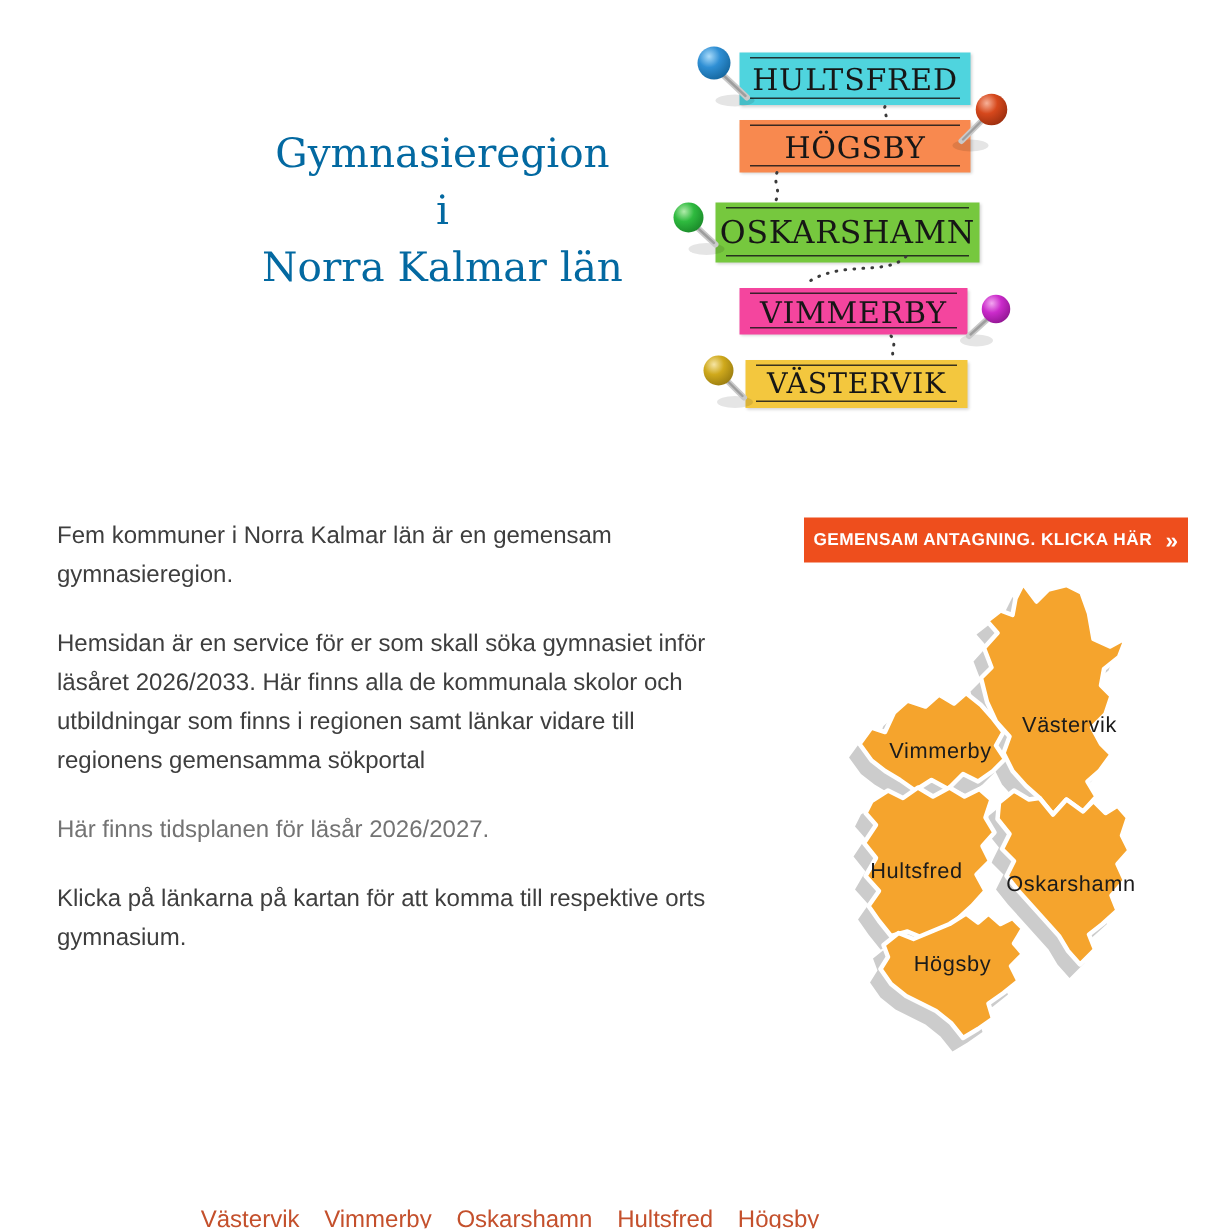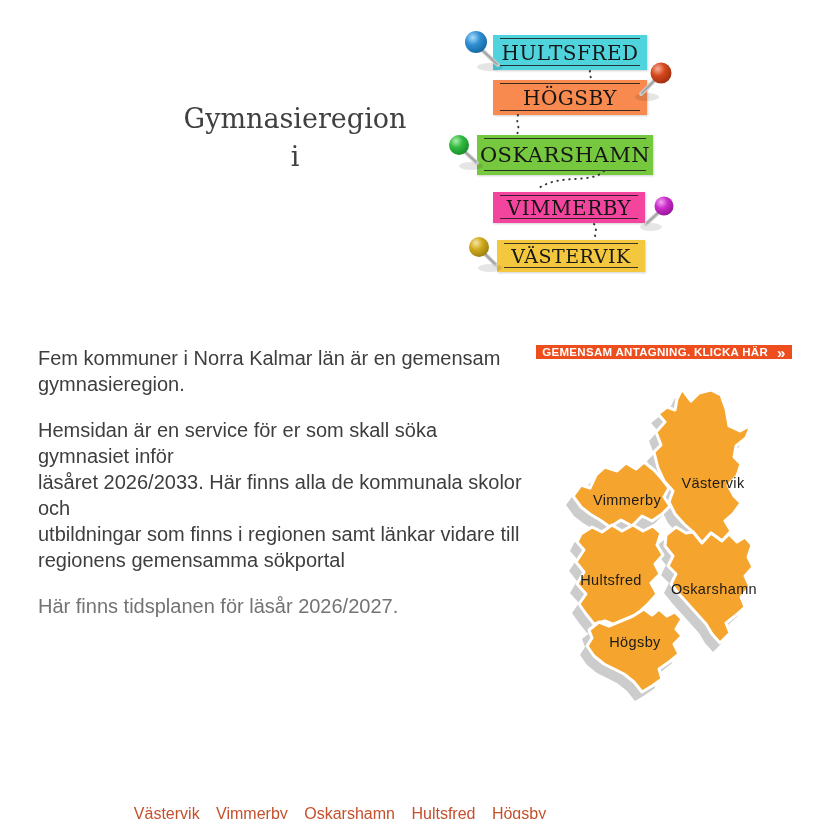--- a/index.html
+++ b/index.html
@@ -1,46 +1,46 @@
 <!DOCTYPE html>
 <html lang="sv"><head>
 <meta charset="utf-8">
 <style>
   html,body{margin:0;padding:0;background:#fff;}
   .page{position:relative;width:820px;height:819px;background:#ffffff;overflow:hidden;
         font-family:"Liberation Sans",sans-serif;}
 
   
-  .site-title{position:absolute;left:140px;top:100px;width:310px;text-align:center;
-              font-family:"DejaVu Serif",serif;font-size:27px;line-height:38px;color:#404040;}
+  .site-title{position:absolute;left:140px;top:84px;width:310px;text-align:center;
+              font-family:"DejaVu Serif",serif;font-size:27px;line-height:38px;color:#0369a1;}
 
   
   .tags{position:absolute;left:440px;top:20px;width:240px;height:262px;}
   .tag{position:absolute;display:flex;align-items:center;justify-content:center;
        font-family:"DejaVu Serif",serif;color:#161616;letter-spacing:.5px;
        box-shadow:1px 1px 2px rgba(0,0,0,.18);}
   .tag::before,.tag::after{content:"";position:absolute;left:7px;right:7px;
        border-top:1.5px solid rgba(25,25,25,.85);}
   .tag::before{top:3px;}
   .tag::after{bottom:4px;}
   .tag-hultsfred {left:53px;top:15px; width:154px;height:35px;font-size:20px;}
   .tag-hogsby    {left:53px;top:60px; width:154px;height:35px;font-size:20px;}
   .tag-oskarshamn{left:37px;top:115px;width:176px;height:40px;font-size:21px;}
   .tag-vimmerby  {left:53px;top:172px;width:152px;height:31px;font-size:20px;}
   .tag-vastervik {left:57px;top:220px;width:148px;height:32px;font-size:19px;}
   .tags-overlay{position:absolute;left:0;top:0;pointer-events:none;}
 
   
   .intro{position:absolute;left:38px;top:345px;width:492px;color:#3e3e3e;
-         font-size:20px;line-height:26px;}
+         font-size:16px;line-height:26px;}
   .intro p{margin:0 0 20px;white-space:pre-line;}
   .intro a{color:#737373;text-decoration:none;}
 
   
-  .cta{position:absolute;left:536px;top:345px;width:256px;height:14px;background:#ee4e1d;
+  .cta{position:absolute;left:536px;top:345px;width:256px;height:30px;background:#ee4e1d;
        color:#fff;display:flex;align-items:center;justify-content:center;
        font-size:11.5px;font-weight:bold;letter-spacing:.3px;text-decoration:none;cursor:pointer;}
   .cta .arr{font-size:15px;margin-left:9px;font-weight:bold;line-height:1;}
 
   
   .map{position:absolute;left:545px;top:375px;}
   .map text{font-family:"Liberation Sans",sans-serif;font-size:14.5px;fill:#1b1b1b;
             letter-spacing:.4px;cursor:pointer;}
   .map polygon.region{fill:#f5a42d;stroke:#ffffff;stroke-width:3;stroke-linejoin:round;cursor:pointer;}
 
@@ -49,20 +49,21 @@
   .footer a{color:#c4502c;text-decoration:none;margin:0 6px;cursor:pointer;}
 </style>
 </head>
 <body>
 
 <div class="page">
 
   <div class="site-title">
     <div>Gymnasieregion</div>
     <div>i</div>
+    <div>Norra Kalmar län</div>
   </div>
 
   <div class="tags">
     <div class="tag tag-hultsfred" style="background-color: rgb(79, 212, 222);">
       <span>HULTSFRED</span>
     </div>
     <div class="tag tag-hogsby" style="background-color: rgb(248, 137, 79);">
       <span>HÖGSBY</span>
     </div>
     <div class="tag tag-oskarshamn" style="background-color: rgb(118, 200, 62);">
@@ -145,20 +146,22 @@
   </div>
 
   <div class="intro">
     <p>Fem kommuner i Norra Kalmar län är en gemensam
 gymnasieregion.</p>
     <p>Hemsidan är en service för er som skall söka gymnasiet inför
 läsåret 2026/2033. Här finns alla de kommunala skolor och
 utbildningar som finns i regionen samt länkar vidare till
 regionens gemensamma sökportal</p>
     <p><a href="#">Här finns tidsplanen för läsår 2026/2027.</a></p>
+    <p>Klicka på länkarna på kartan för att komma till respektive orts
+gymnasium.</p>
   </div>
 
   <a href="#" class="cta">
     <span>GEMENSAM ANTAGNING. KLICKA HÄR</span>
     <span class="arr">»</span>
   </a>
 
   <svg class="map" width="275" height="340" viewBox="0 0 275 340">
 
     <g transform="translate(-7,9)" fill="#cccccc">

